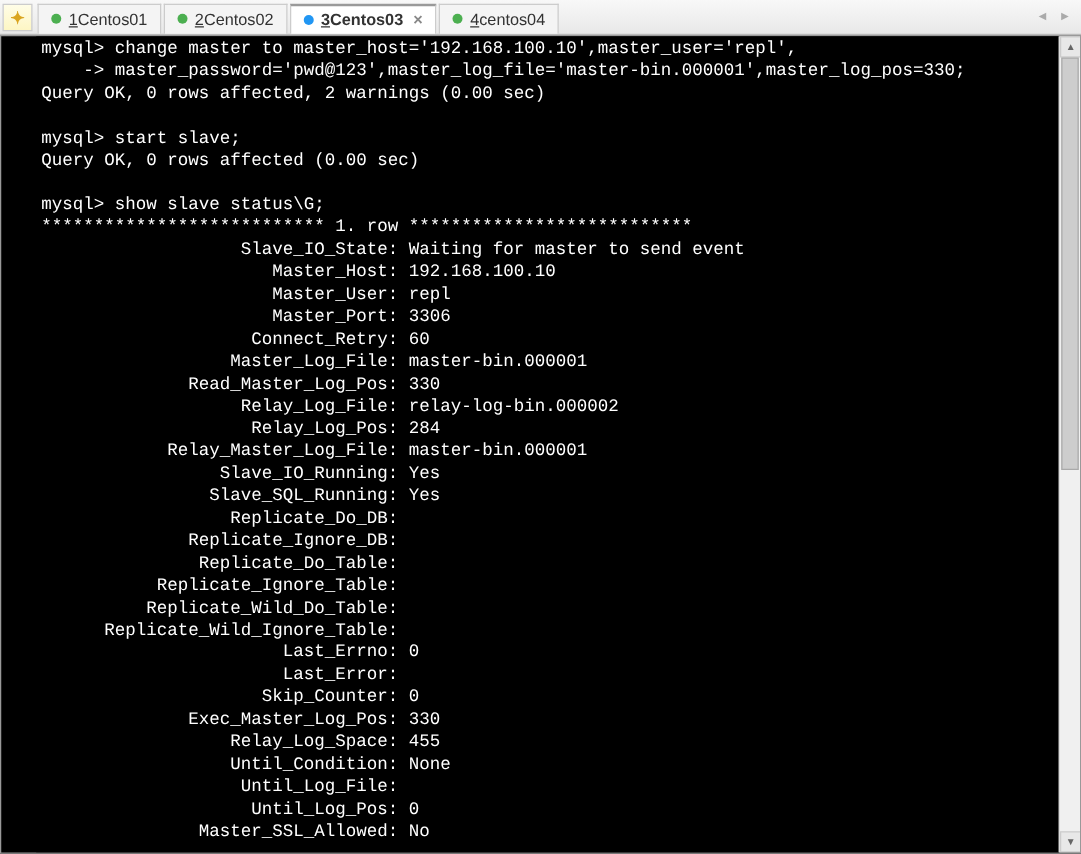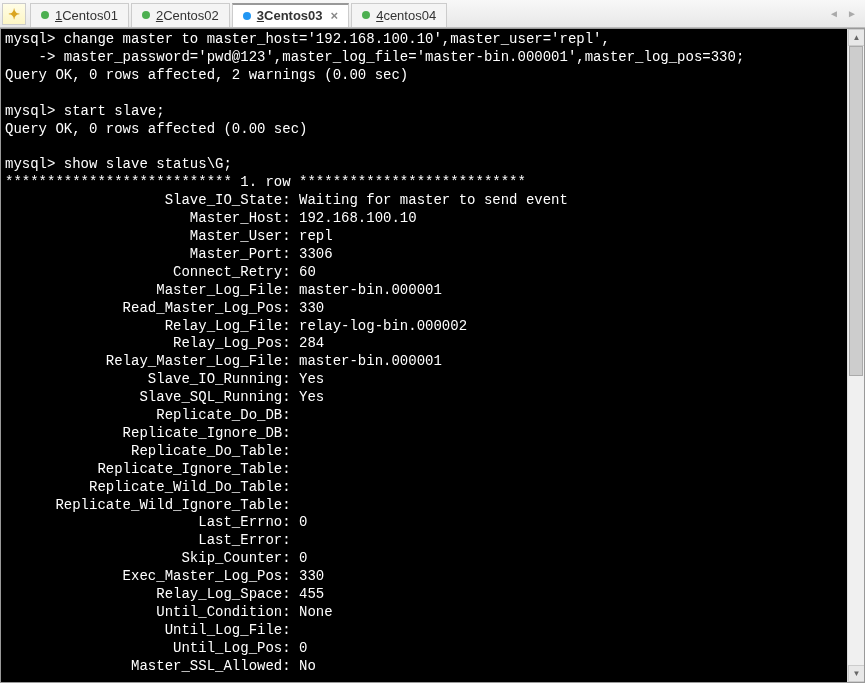--- a/index.html
+++ b/index.html
@@ -95,20 +95,21 @@
     .terminal {
       flex: 1;
       background: #000;
       color: #fff;
       font-family: "Consolas", "Courier New", monospace;
       font-size: 14px;
       line-height: 1.28;
       padding: 2px 4px;
       white-space: pre;
       overflow: hidden;
+      margin-left: 28px;
     }
     .scrollbar {
       width: 17px;
       background: #f0f0f0;
       position: relative;
       border-left: 1px solid #ddd;
     }
     .scroll-arrow {
       width: 17px;
       height: 17px;

